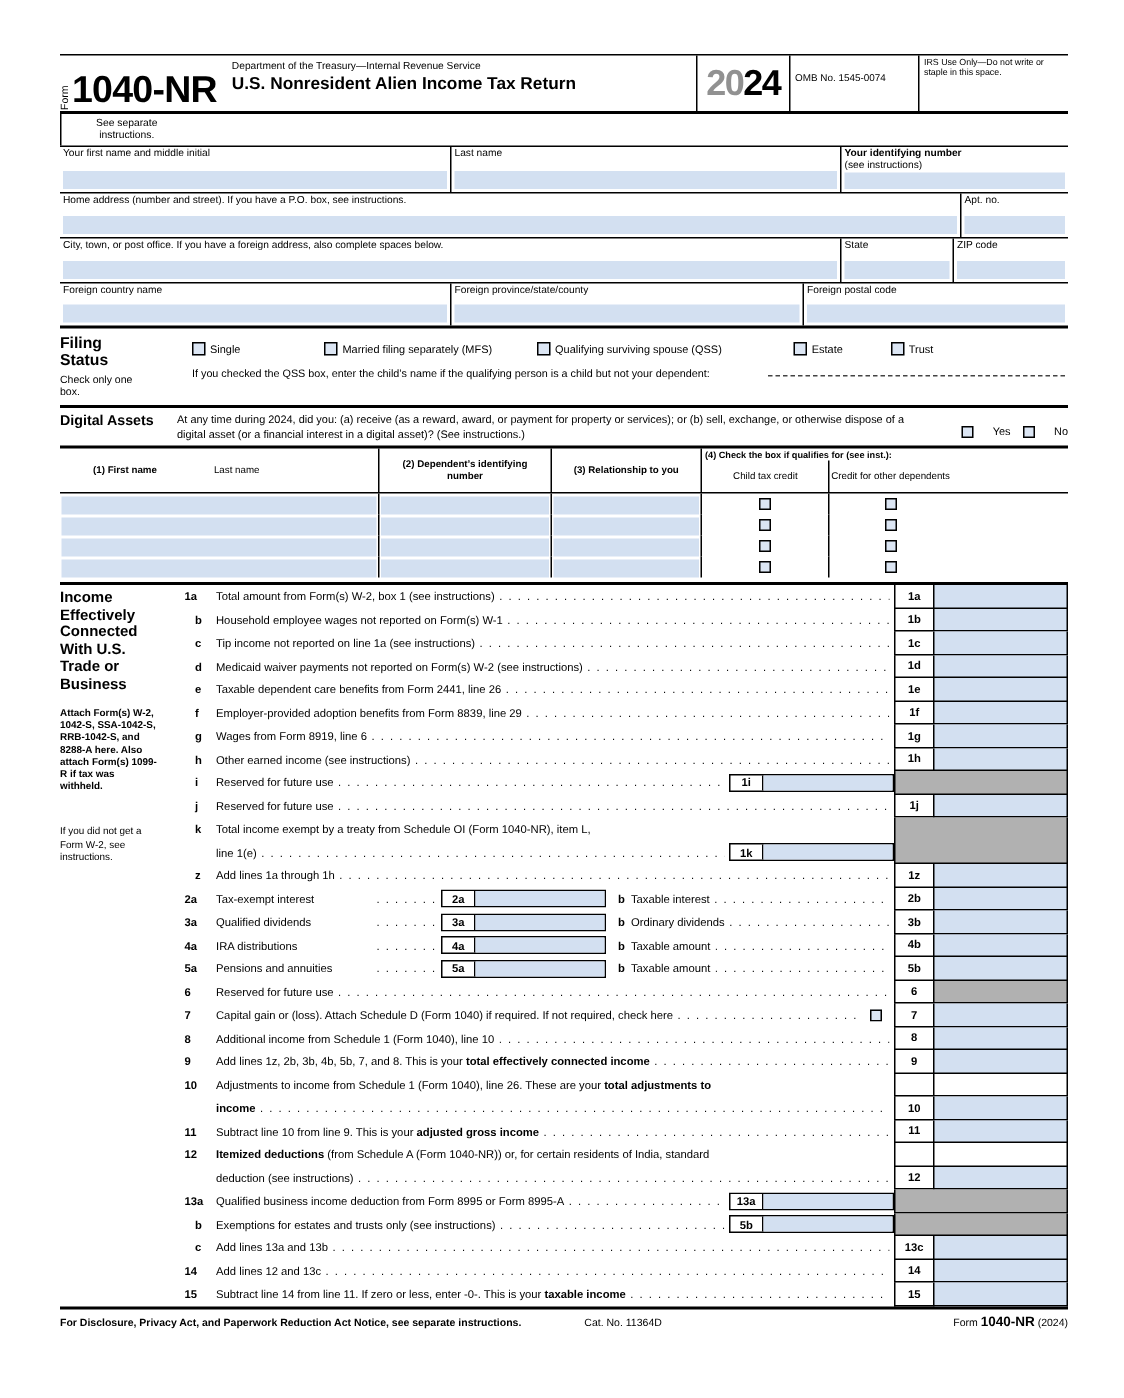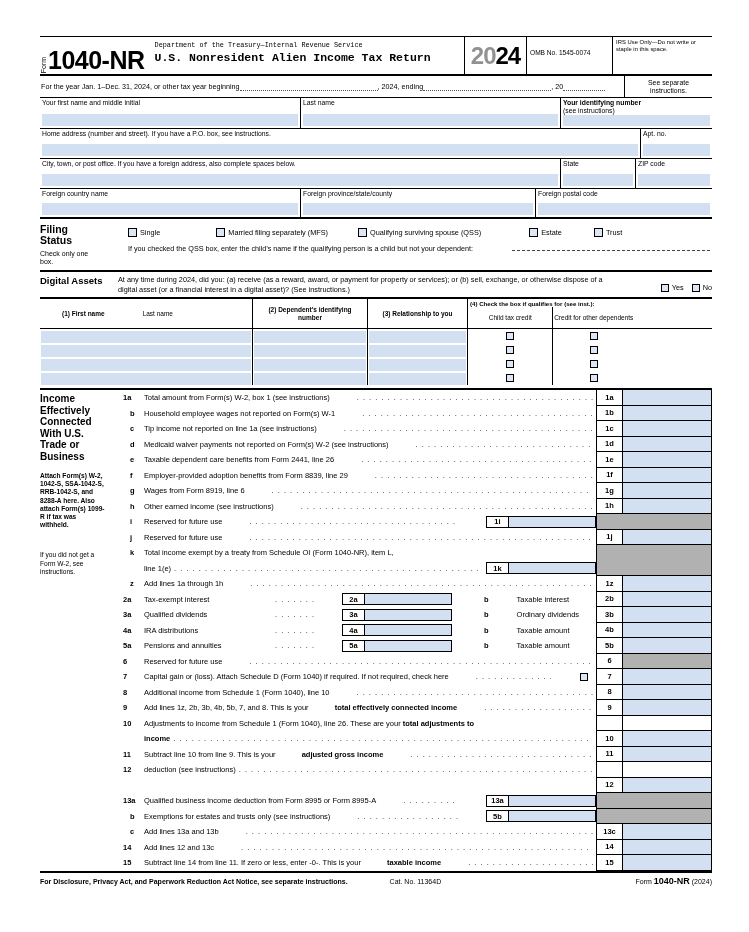--- a/index.html
+++ b/index.html
@@ -9,21 +9,21 @@
   .form-area { position:absolute; left:40px; top:36px; width:672px; }
 
   .blue { background:#d3e0f1; }
   .grayfill { background:#b1b1b1; }
 
   
   .header { display:flex; border-top:1px solid #000; border-bottom:2.5px solid #000; height:40px; align-items:stretch; }
   .h-left { display:flex; align-items:flex-end; padding:2px 2px 1px 0; }
   .form-vert { writing-mode:vertical-rl; transform:rotate(180deg); font-size:7px; line-height:7px; margin-right:1px; padding-bottom:3px; }
   .form-number { font-size:25px; font-weight:bold; letter-spacing:-0.5px; line-height:25px; }
-  .h-mid { flex:1; padding:4px 0 0 8px;font-family:Liberation Mono, monospace; }
+  .h-mid { flex:1; padding:4px 0 0 8px; }
   .dept { font-size:6.8px; }
   .title { font-size:11.5px; font-weight:bold; margin-top:2px; }
   .h-year { width:62px; border-left:1.5px solid #000; display:flex; align-items:center; justify-content:center; font-size:24px; font-weight:bold; letter-spacing:-1px; }
   .y20 { color:#919191; }
   .h-omb { width:86px; border-left:1px solid #000; font-size:6.6px; padding:12px 2px 0 3px; }
   .h-irs { width:100px; border-left:1px solid #000; font-size:5.9px; padding:2px 3px; line-height:7px; }
 
   
   .taxyear { display:flex; border-bottom:1px solid #000; height:22px; font-size:7.2px; }
   .ty-main { flex:1; display:flex; align-items:center; padding-left:1px; white-space:nowrap; overflow:hidden; }
@@ -53,21 +53,21 @@
   .fs-opts { display:flex; align-items:center; font-size:7.3px; margin-top:5px; height:12px; }
   .fs-opt { display:flex; align-items:center;justify-content:center; }
   .fs-opt span.lbl { margin-left:3px; white-space:nowrap; }
   .fs-qss { display:flex; align-items:flex-end; font-size:7.2px; margin-top:6px; padding-bottom:3px;gap:35px; }
   .qss-line { flex:1; border-bottom:1.2px dashed #444; margin:0 2px 2px 4px; height:6px; }
 
   
   .da-wrap { display:flex; padding:3px 0 3px; }
   .da-q { font-size:7.3px; line-height:9.5px; width:494px; }
   .da-yn { display:flex; align-items:flex-end; margin-left:auto; padding-bottom:2px; gap:8px; font-size:7.3px; }
-  .da-yn .grp { display:flex; align-items:center; gap:3px; }
+  .da-yn .grp { display:flex; align-items:center; gap:13px; }
 
   
   .dleft { width:78px; padding:2px 2px 2px 0; }
   .dleft h3 { font-size:9.8px; font-weight:bold; }
   .dleft .sub { font-size:6.6px; }
   .dmore { font-size:6.6px; line-height:8px; margin-top:13px; }
   .dmore .cb { width:8px; height:8px; vertical-align:-1px; margin-left:2px; }
   .dtable { flex:1; min-width:0; font-size:6.5px; }
   .dthead { display:flex; height:30px; border-bottom:1px solid #000; }
   .dth { display:flex; align-items:center; justify-content:center; text-align:center; line-height:7.5px; font-weight:bold; }
@@ -99,21 +99,21 @@
   .isidebar .ihead div { font-size:10px; font-weight:bold; line-height:11.5px; }
   .isidebar .attach { font-size:6.6px; font-weight:bold; line-height:8.2px; margin-top:10px; width:66px; }
   .isidebar .now2 { font-size:6.6px; line-height:8.2px; margin-top:22px; width:62px; }
   .ilines { flex:1; min-width:0; }
 
   .irow { display:flex; height:15.5px; align-items:center; font-size:7.5px; }
   .irow2 { height:31px; align-items:stretch; }
   .ino { width:26px; flex:none; font-weight:bold; padding-left:5px; }
   .ino.sub { padding-left:12px; }
   .irow2 .ino { padding-top:3px; }
-  .idesc { flex:1; min-width:0; display:flex; align-items:center; overflow:hidden;gap:24px; }
+  .idesc { flex:1; min-width:0; display:flex; align-items:center; overflow:hidden; }
   .dtxt { white-space:pre; flex:none; }
   .w1 { width:104px; overflow:hidden; }
   .b { font-weight:bold; white-space:pre; flex:none; }
   .dots { flex:1; min-width:0; overflow:hidden; white-space:nowrap; word-spacing:2px; margin:0 3px; }
   .dots.fixed { flex:none; width:40px; }
   .dcol { flex:1; min-width:0; display:flex; flex-direction:column; }
   .dline { display:flex; align-items:center; height:15.5px; overflow:hidden; min-width:0; }
 
   .rlab { width:26px; flex:none; border-left:1px solid #000; border-bottom:1px solid #000; font-weight:bold; display:flex; align-items:center; justify-content:center; align-self:stretch; }
   .ramt { width:90px; flex:none; border-left:1px solid #000; border-right:1px solid #000; border-bottom:1px solid #000; align-self:stretch; }
@@ -154,28 +154,20 @@
     </div>
     <div class="h-year">
       <span class="y20">20</span>
           <span>24</span>
     </div>
     <div class="h-omb">OMB No. 1545-0074</div>
     <div class="h-irs">IRS Use Only—Do not write or staple in this space.</div>
   </div>
 
   <div class="taxyear">
-    <div class="ty-main">
-      <span class="dtxt">For the year Jan. 1–Dec. 31, 2024, or other tax year beginning</span>
-      <span class="ty-blank" style="width:138px;"></span>
-      <span class="dtxt">, 2024, ending</span>
-      <span class="ty-blank" style="width:128px;"></span>
-      <span class="dtxt">, 20</span>
-      <span class="ty-blank" style="width:42px;"></span>
-    </div>
     <div class="ty-see">See separate instructions.</div>
   </div>
 
   <div class="idrow" style="height:31px;">
     <div class="idcell" style="width:260px;">
       <div class="idlabel">Your first name and middle initial</div>
       <div class="idinput blue"></div>
     </div>
     <div class="idcell bl" style="width:260px;">
       <div class="idlabel">Last name</div>
@@ -662,20 +654,24 @@
           <span class="dots">. . . . . . . . . . . . . . . . . . . . . . . . . . . . . . . . . . . . . . . . . . . . . . . . . . . . . . . . . . . . . . . . . . . . . . . . . . . . . . . . . . . . . . . . . . . . . . . . . . . . . . . .</span>
         </div>
         <div class="rlab">11</div>
         <div class="ramt blue"></div>
       </div>
 
       <div class="irow irow2">
         <div class="ino">12</div>
         <div class="dcol">
           <div class="dline">
+            <span class="b">Itemized deductions</span>
+            <span class="dtxt"> (from Schedule A (Form 1040-NR)) or, for certain residents of India, standard</span>
+          </div>
+          <div class="dline">
             <span class="dtxt">deduction (see instructions)</span>
             <span class="dots">. . . . . . . . . . . . . . . . . . . . . . . . . . . . . . . . . . . . . . . . . . . . . . . . . . . . . . . . . . . . . . . . . . . . . . . . . . . . . . . . . . . . . . . . . . . . . . . . . . . . . . . .</span>
           </div>
         </div>
         <div class="rstack">
           <div class="rtop">
                 <div class="tl"></div>
                 <div class="tr"></div>
               </div>
           <div class="rbot">

